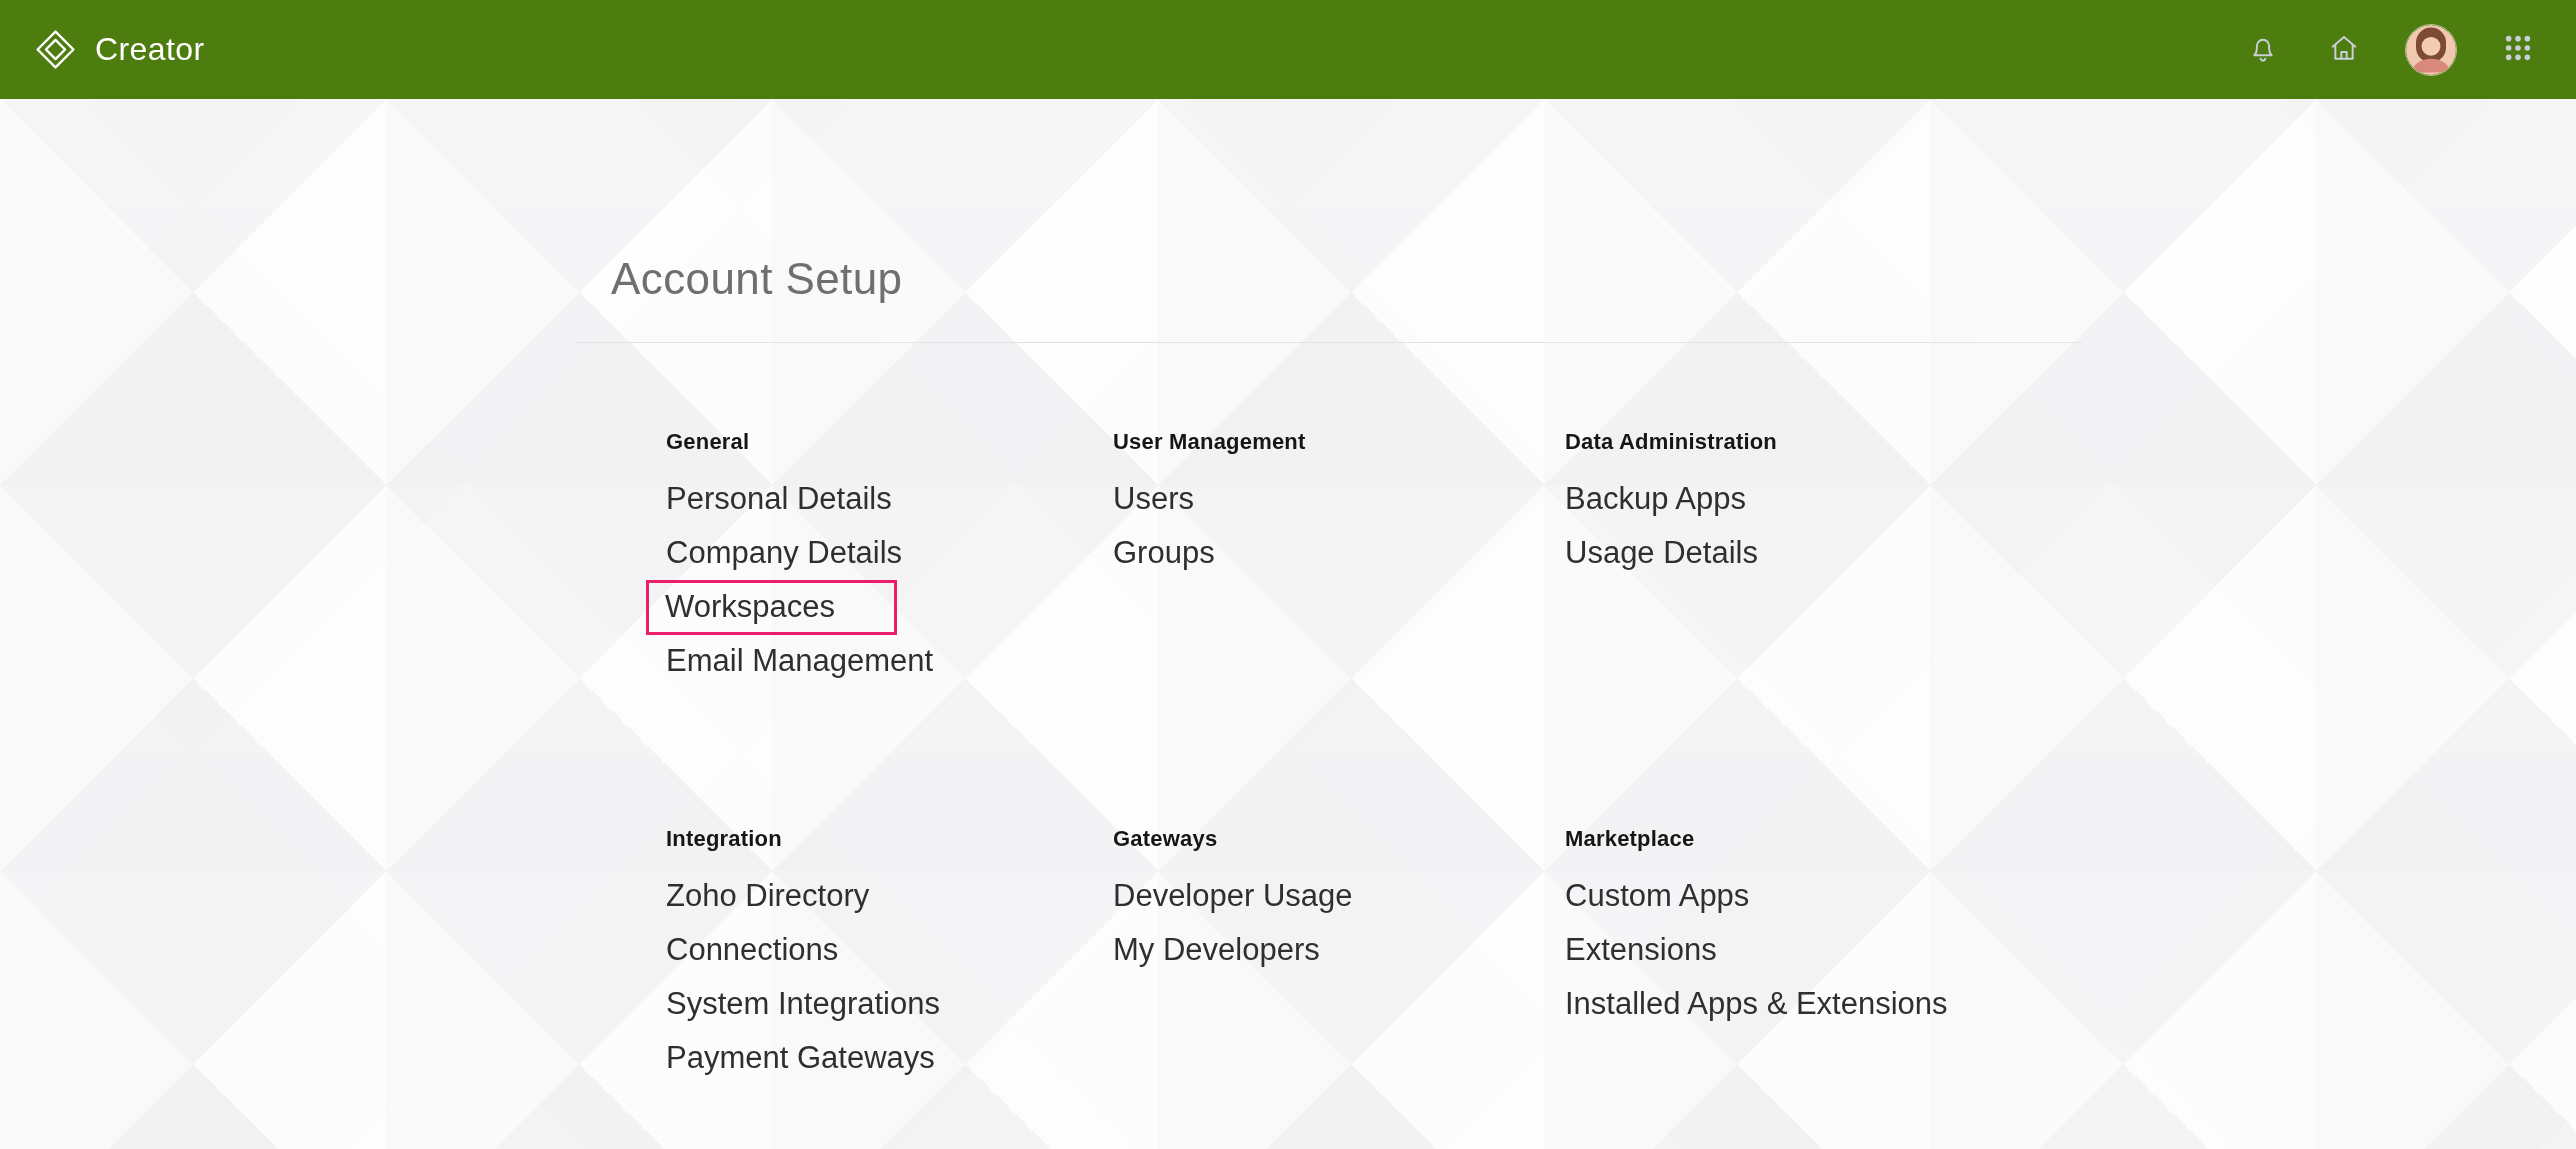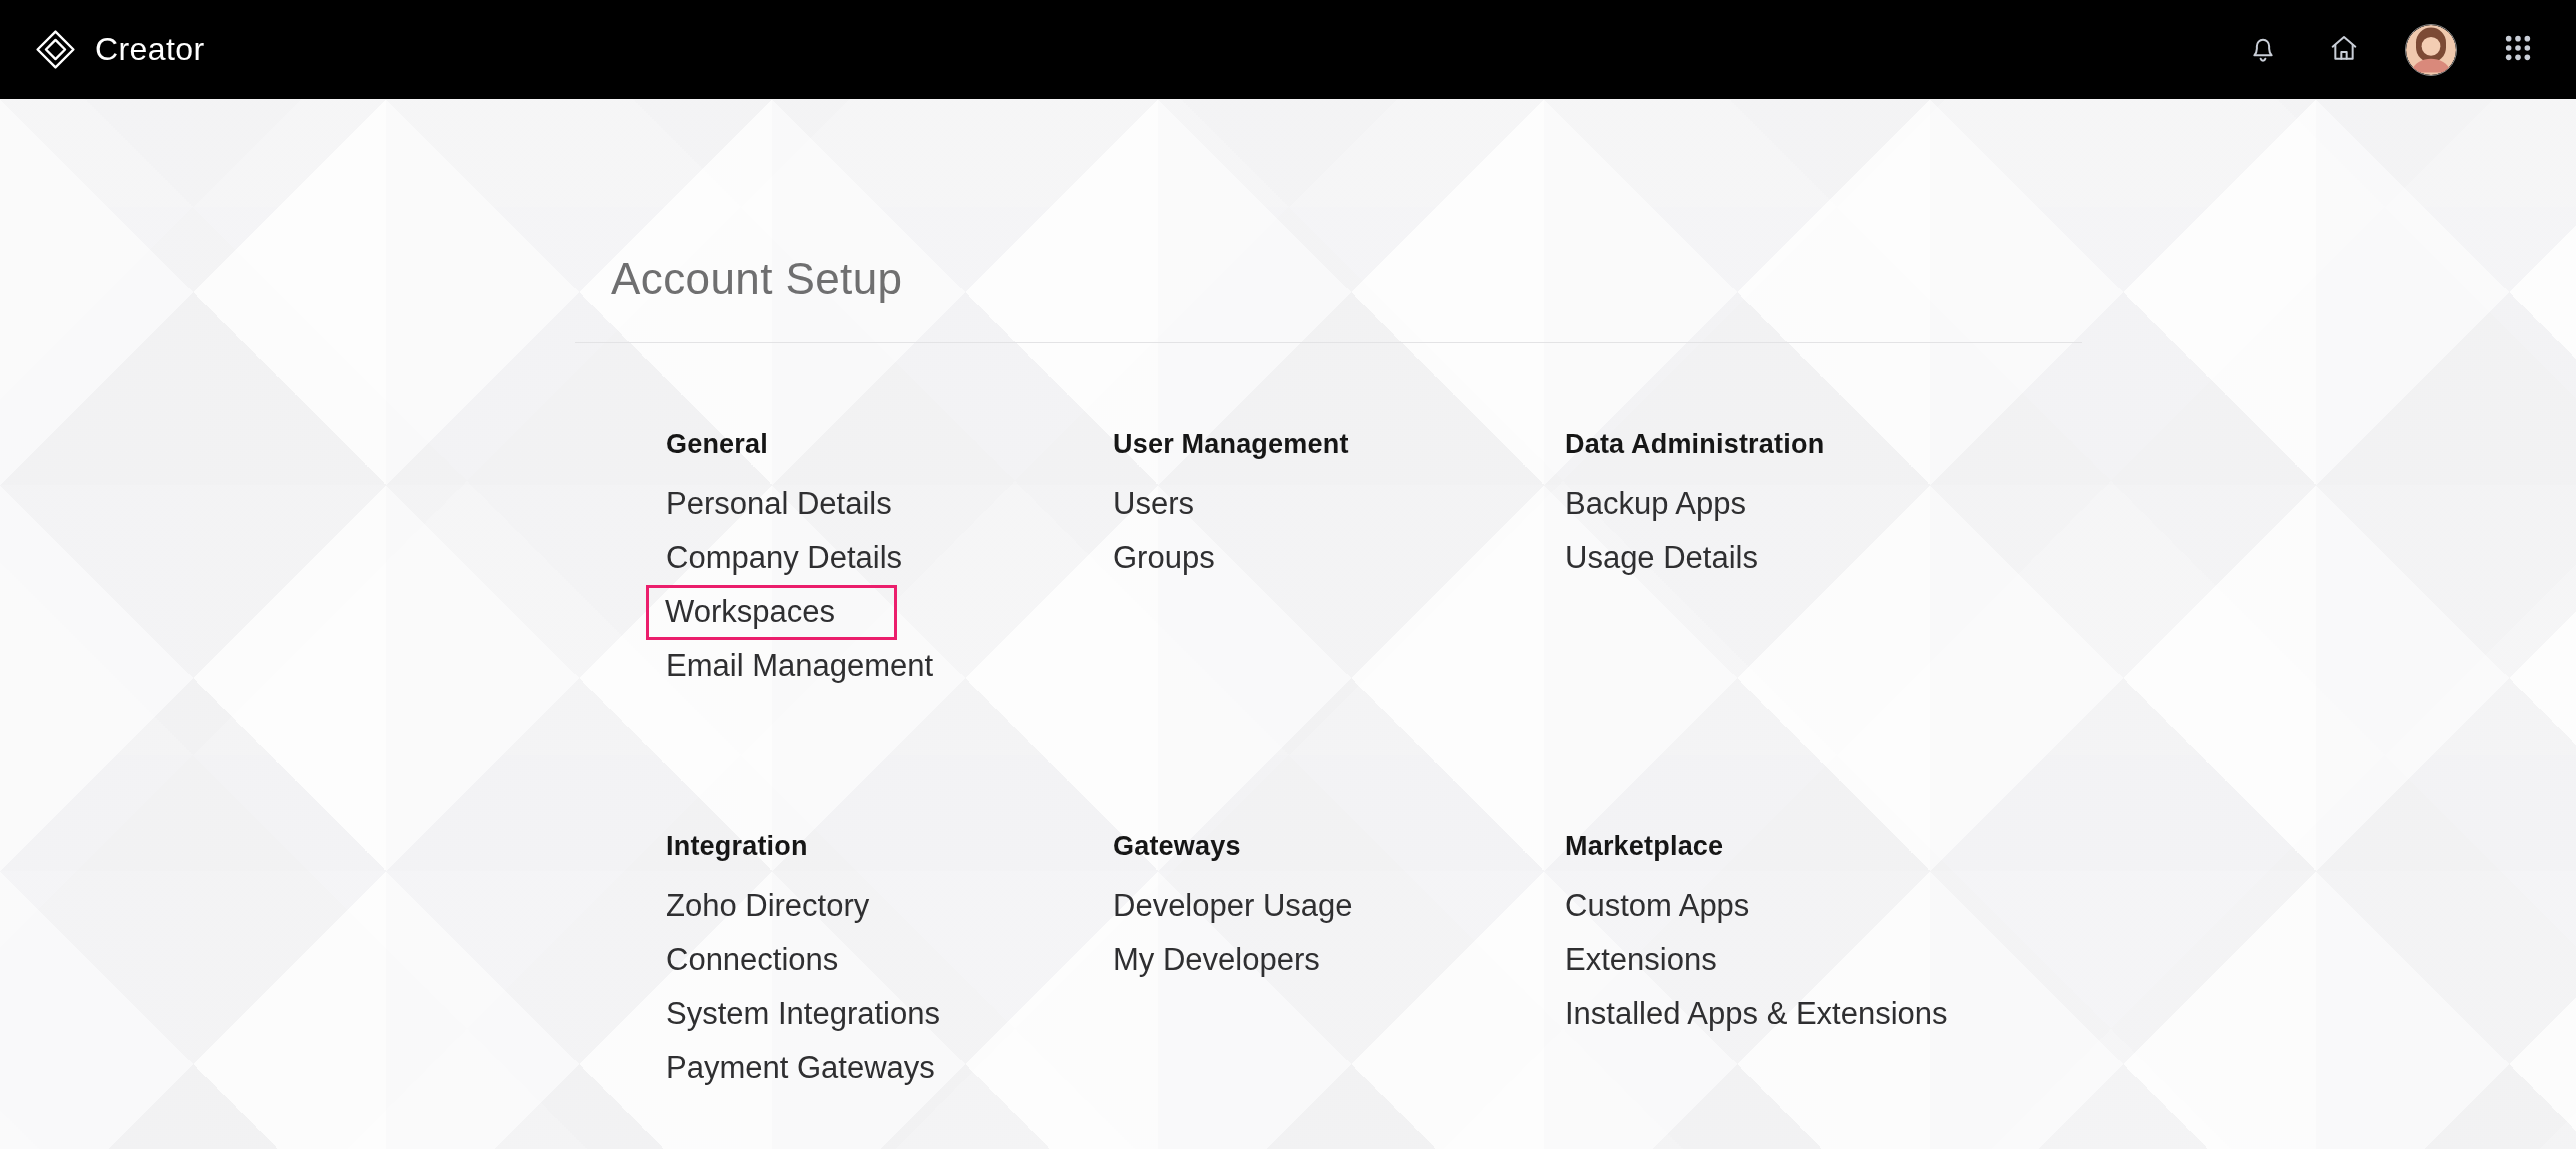--- a/index.html
+++ b/index.html
@@ -29,21 +29,21 @@
     background-size: 386px 386px, 548px 548px;
     background-position: 0 0, 193px 108px;
     z-index: 0;
   }
 
   
   .topbar {
     position: relative;
     z-index: 5;
     height: 99px;
-    background: #000000;
+    background: #4d7c0f;
     display: flex;
     align-items: center;
     padding: 0 38px 0 34px;
     color: #fff;
   }
   .brand { display: flex; align-items: center; gap: 18px; }
   .brand-logo { width: 43px; height: 43px; display: block; }
   .brand-title {
     font-size: 32px;
     font-weight: 400;
@@ -93,21 +93,21 @@
   }
 
   .sections-grid {
     margin-left: 666px;
     margin-top: 86px;
     display: grid;
     grid-template-columns: 447px 452px 629px;
     row-gap: 128px;
   }
   .section h2 {
-    font-size: 27px;
+    font-size: 22px;
     font-weight: 700;
     color: #161616;
     margin-bottom: 27px;
     letter-spacing: 0.2px;
   }
   .section ul { list-style: none; }
   .section li {
     font-size: 31px;
     line-height: 34px;
     margin-bottom: 20px;

